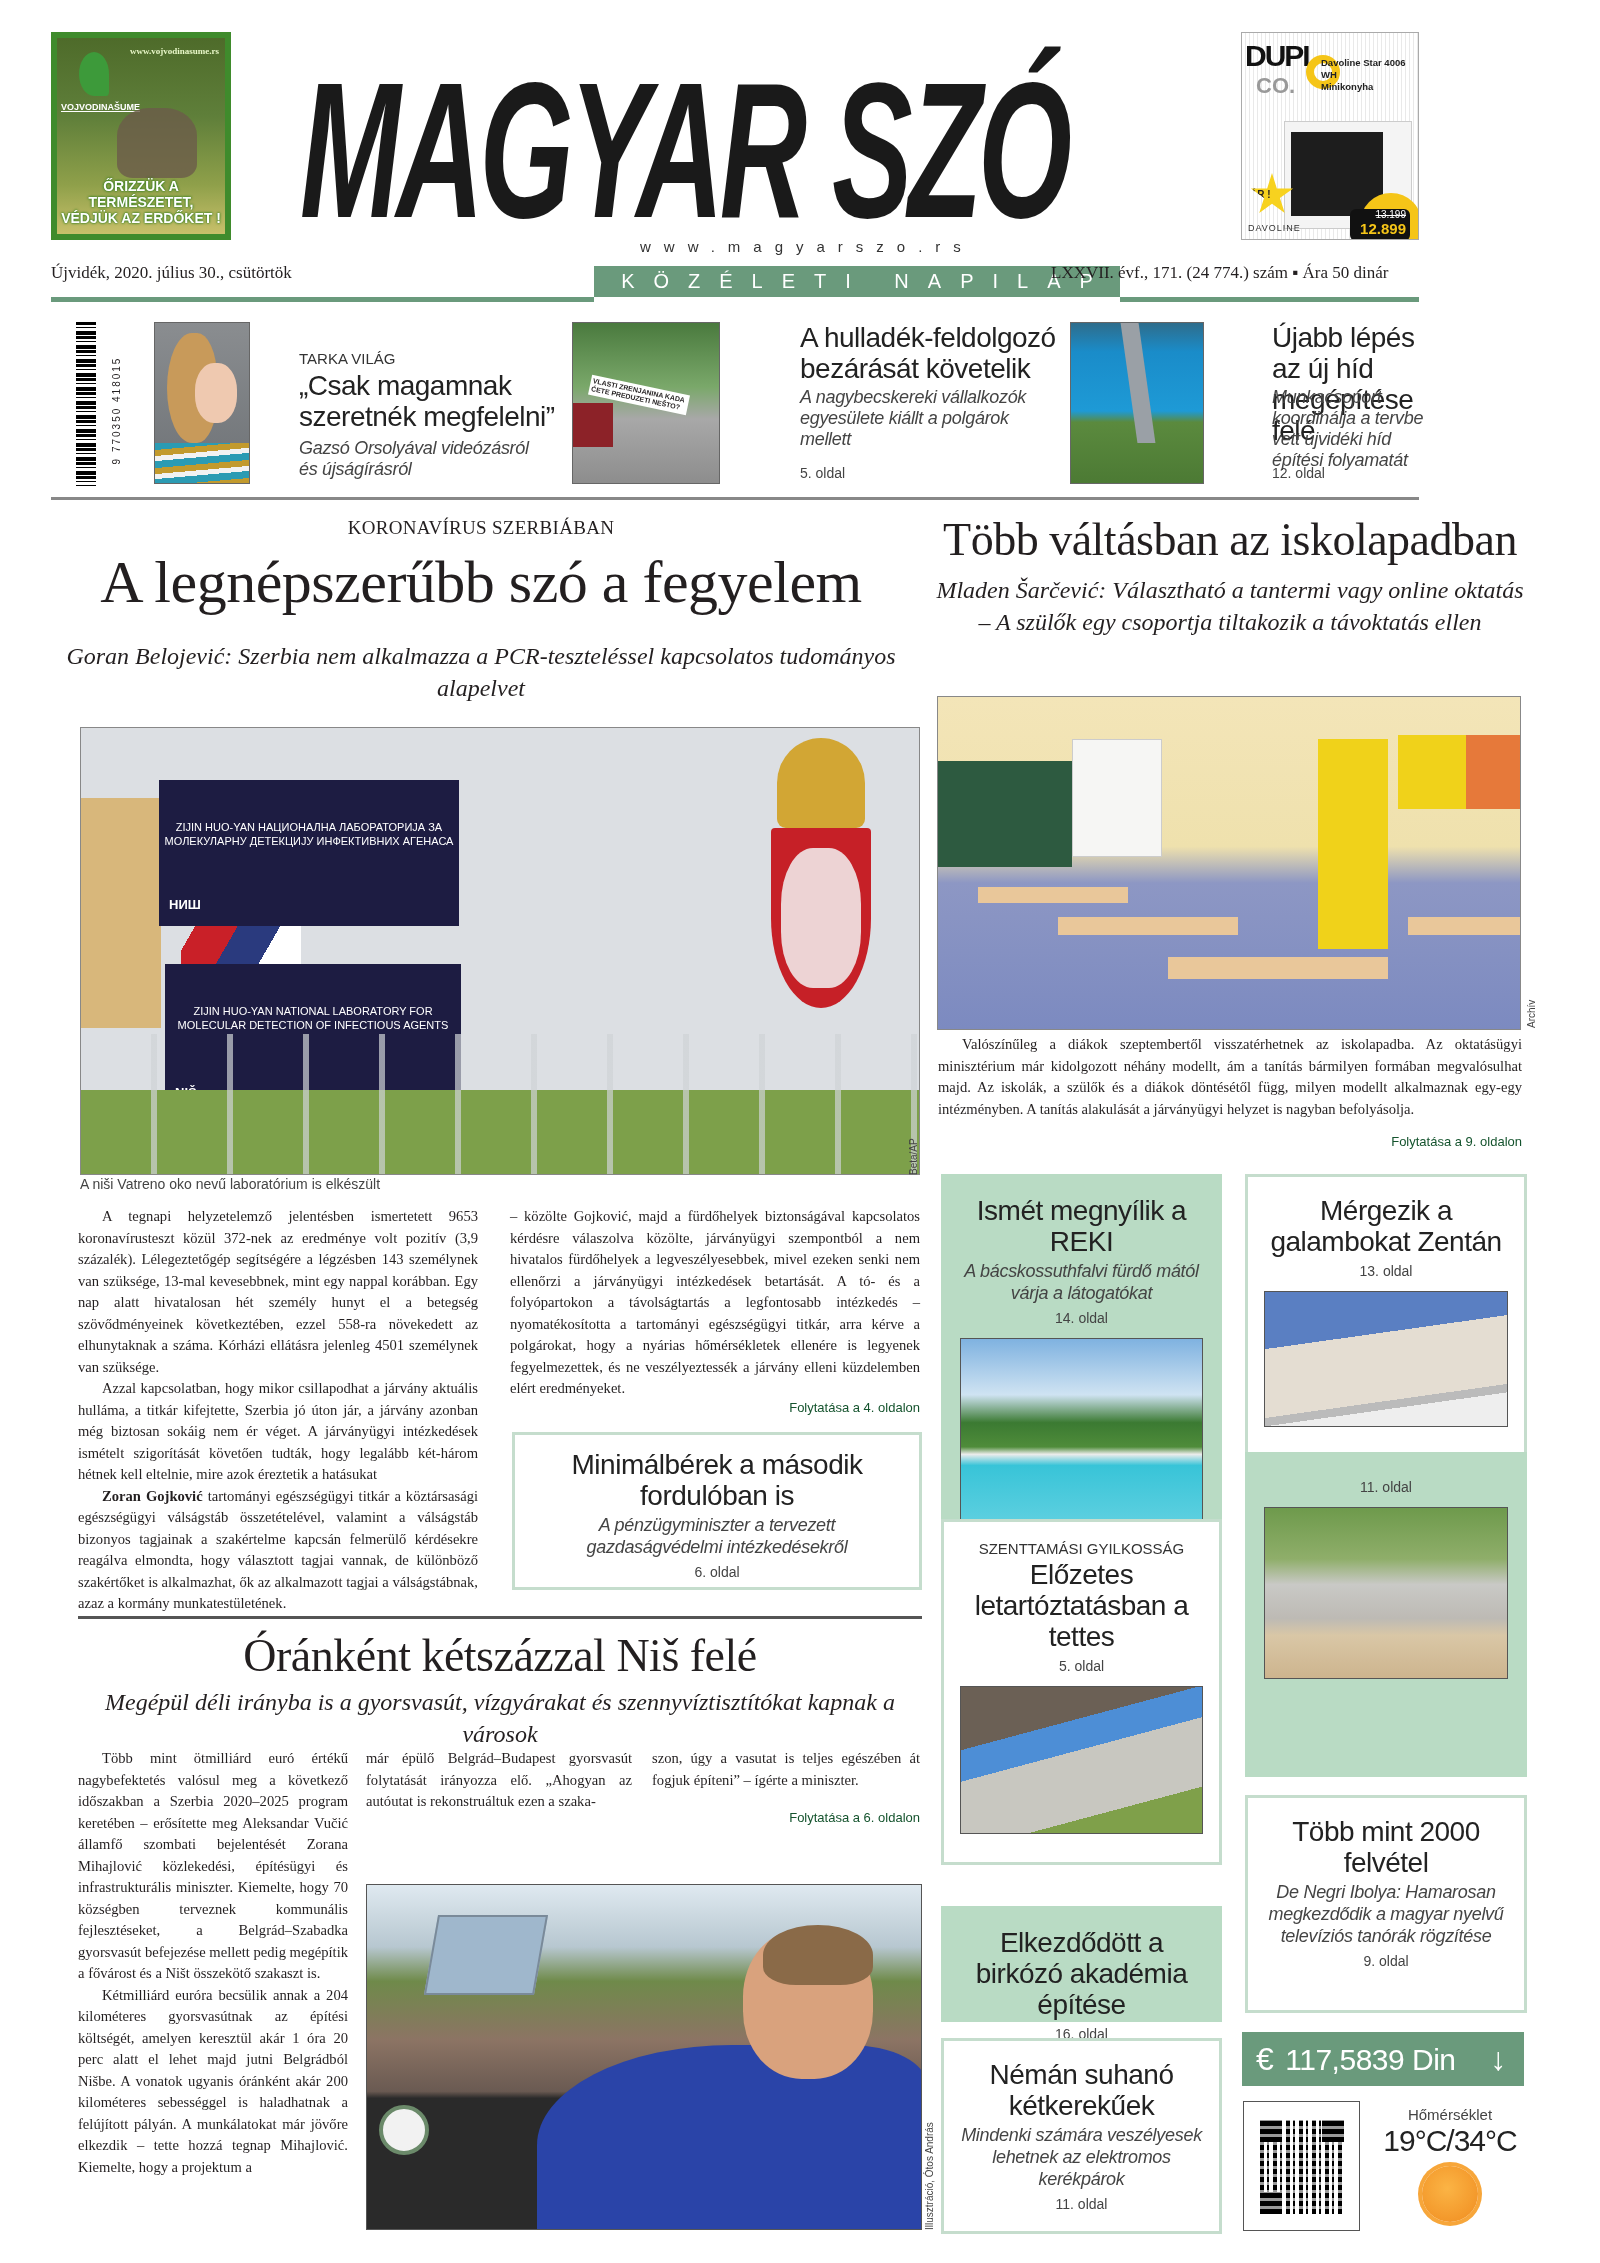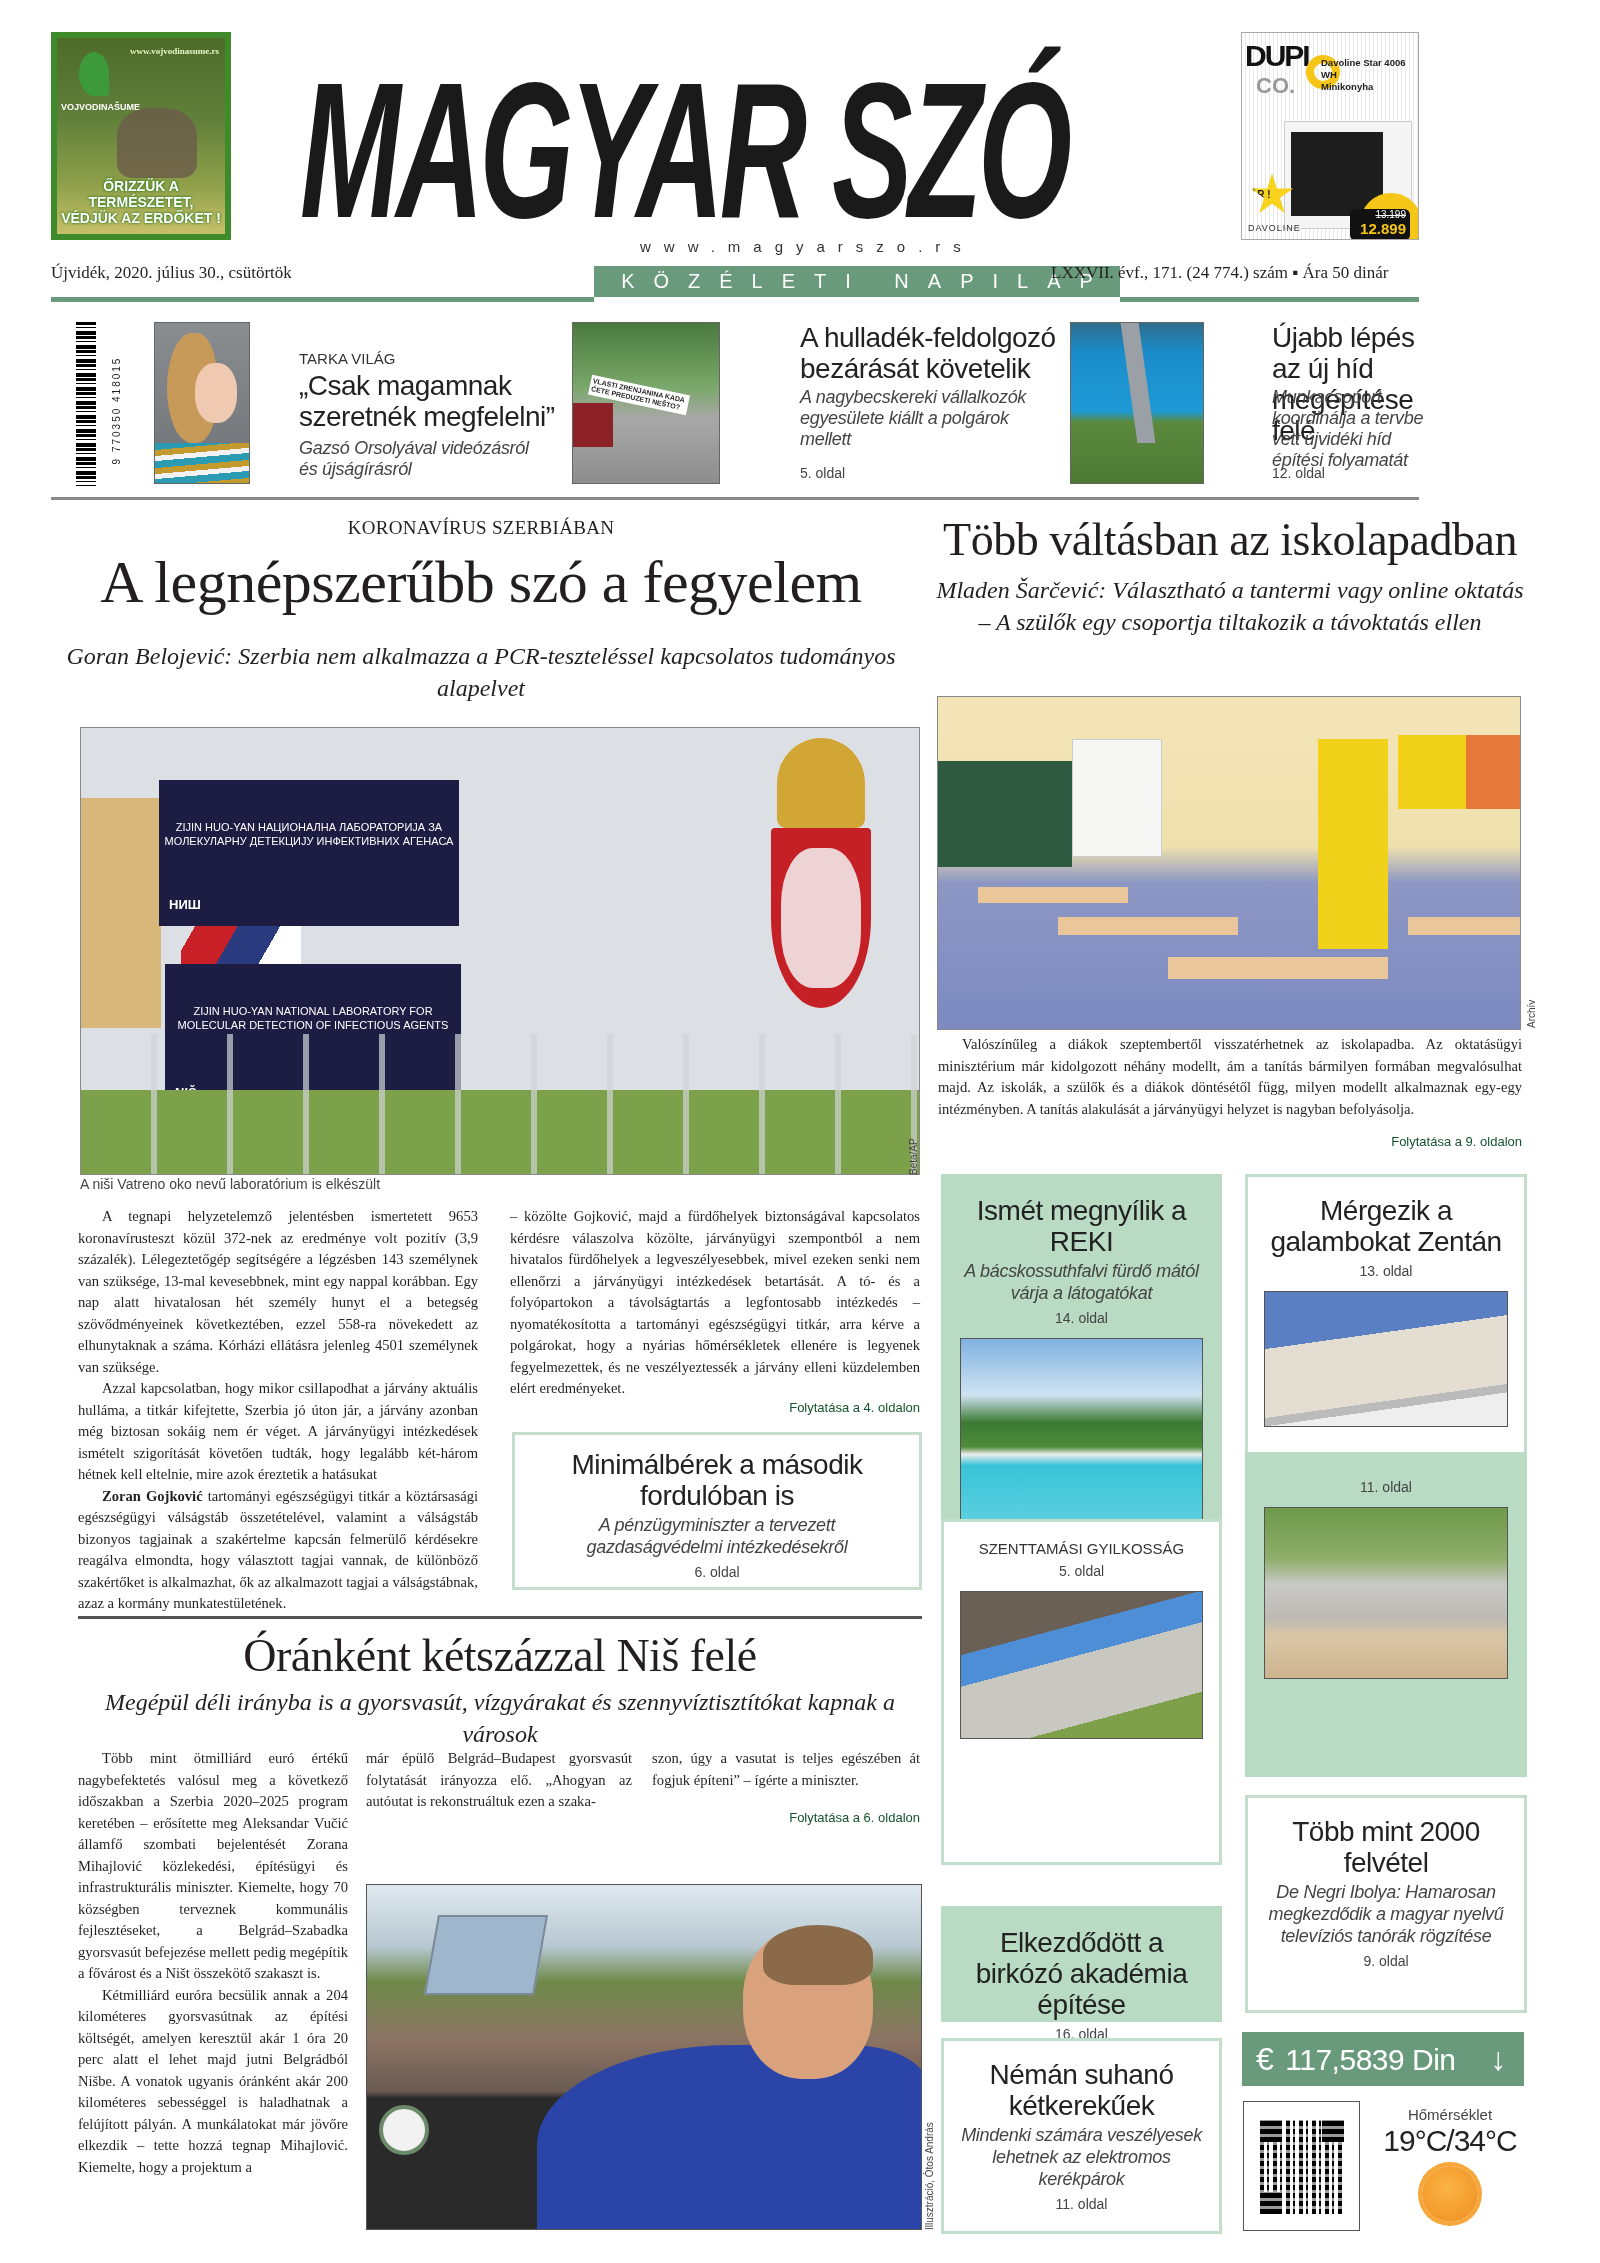--- a/index.html
+++ b/index.html
@@ -7,21 +7,21 @@
   body { position: relative; font-family: "Liberation Sans", sans-serif; color: #231f20; }
   .abs { position: absolute; }
   .serif { font-family: "Liberation Serif", "DejaVu Serif", serif; }
   .sans { font-family: "Liberation Sans", "DejaVu Sans", sans-serif; }
   :root { --green: #6a9a7c; --mint: #b9dbc4; --mint-border: #c5ddcd; }
 
   
   #ad-left { left: 51px; top: 32px; width: 180px; height: 208px; background: linear-gradient(180deg,#4e6b2a 0%,#5f7f3a 40%,#8fa04a 75%,#c8c06a 100%); border: 6px solid #3f8b2c; overflow: hidden; }
   #ad-left .url { position: absolute; right: 6px; top: 8px; font-size: 9px; color: #e8f7c8; font-family: "Liberation Serif", serif; font-weight: bold; }
   #ad-left .logo-leaf { position: absolute; left: 22px; top: 14px; width: 30px; height: 44px; background: #3d9a3a; border-radius: 50% 50% 10% 50%; }
-  #ad-left .brand { position: absolute; left: 4px; top: 64px; font-size: 9px; color: #fff; font-weight: bold; }
+  #ad-left .brand { position: absolute; left: 4px; top: 64px; font-size: 9px; color: #fff; font-weight: bold; text-decoration: underline; }
   #ad-left .deer { position: absolute; left: 60px; top: 70px; width: 80px; height: 70px; background: #6c5b4a; border-radius: 40% 40% 20% 20%; opacity: .8; }
   #ad-left .slogan { position: absolute; left: 0; right: 0; bottom: 8px; text-align: center; font-size: 14px; line-height: 16px; font-weight: bold; color: #fff; text-shadow: 0 0 3px #2e7d1e, 0 0 2px #2e7d1e; }
 
   #logo { left: 300px; top: 20px; width: 820px; height: 230px; }
   #logo .word { position: absolute; left: 0; top: 20px; font-family: "Liberation Sans", sans-serif; font-weight: bold; font-style: italic; font-size: 168px; letter-spacing: -6px; transform: scaleX(0.72) scaleY(1.15); transform-origin: left top; white-space: nowrap; color: #1a1a1a; }
   #site-url { left: 640px; top: 238px; font-size: 15px; letter-spacing: 13px; color: #333; }
 
   #ad-right { left: 1241px; top: 32px; width: 178px; height: 208px; border: 1px solid #aaa; background: repeating-linear-gradient(90deg,#fff 0 3px,#e9e9e9 3px 4px), #fff; overflow: hidden; }
   #ad-right .dupi { position: absolute; left: 3px; top: 6px; font-size: 30px; font-weight: bold; letter-spacing: -2px; color: #111; }
   #ad-right .co { position: absolute; left: 14px; top: 40px; font-size: 22px; font-weight: bold; color: #999; }
@@ -296,20 +296,21 @@
   <div class="b-img" style="height:136px;background:linear-gradient(172deg,#5a7fc2 0 34%,#e4ddd2 34% 75%,#bbb 75% 80%,#eee 80%);"></div>
 </div>
 
 <div id="box-heten" class="box fill sans">
   <div class="b-page">11. oldal</div>
   <div class="b-img" style="height:172px;background:linear-gradient(180deg,#6e9a4c 0%,#8fae6a 30%,#c9c9c6 45%,#bdbab4 65%,#d9c7a6 75%,#cdb48e 100%);"></div>
 </div>
 
 <div id="box-szent" class="box sans">
   <div class="b-kicker">SZENTTAMÁSI GYILKOSSÁG</div>
+  <div class="b-title">Előzetes letartóztatásban a tettes</div>
   <div class="b-page">5. oldal</div>
   <div class="b-img" style="height:148px;background:linear-gradient(165deg,#6b6055 0 30%,#4d8ed6 30% 45%,#c8c7c0 45% 78%,#7fa04a 78%);"></div>
 </div>
 
 <div id="box-2000" class="box sans">
   <div class="b-title">Több mint 2000 felvétel</div>
   <div class="b-sub">De Negri Ibolya: Hamarosan megkezdődik a magyar nyelvű televíziós tanórák rögzítése</div>
   <div class="b-page">9. oldal</div>
 </div>
 

